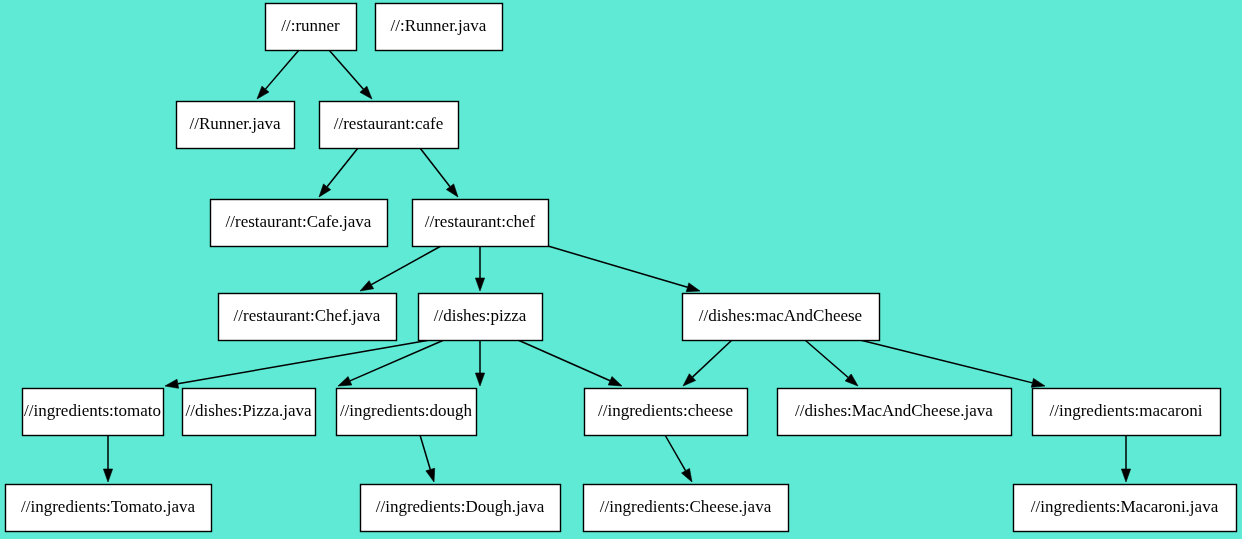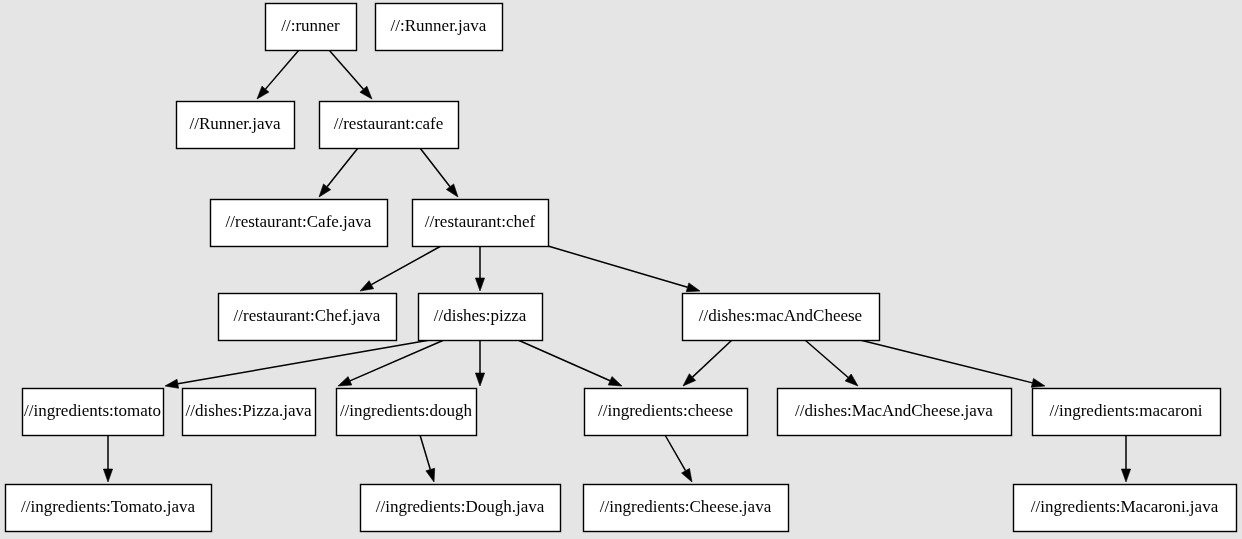--- a/index.html
+++ b/index.html
@@ -4,21 +4,21 @@
 <style>
   html, body {
     margin: 0;
     padding: 0;
     background: #ffffff;
   }
   #graph-root {
     position: relative;
     width: 1242px;
     height: 539px;
-    background: #e5e5e5;
+    background: #5eead4;
     overflow: hidden;
     font-family: "Liberation Serif", "DejaVu Serif", serif;
   }
   svg.graph-canvas {
     position: absolute;
     top: 0;
     left: 0;
     width: 1242px;
     height: 539px;
     display: block;

